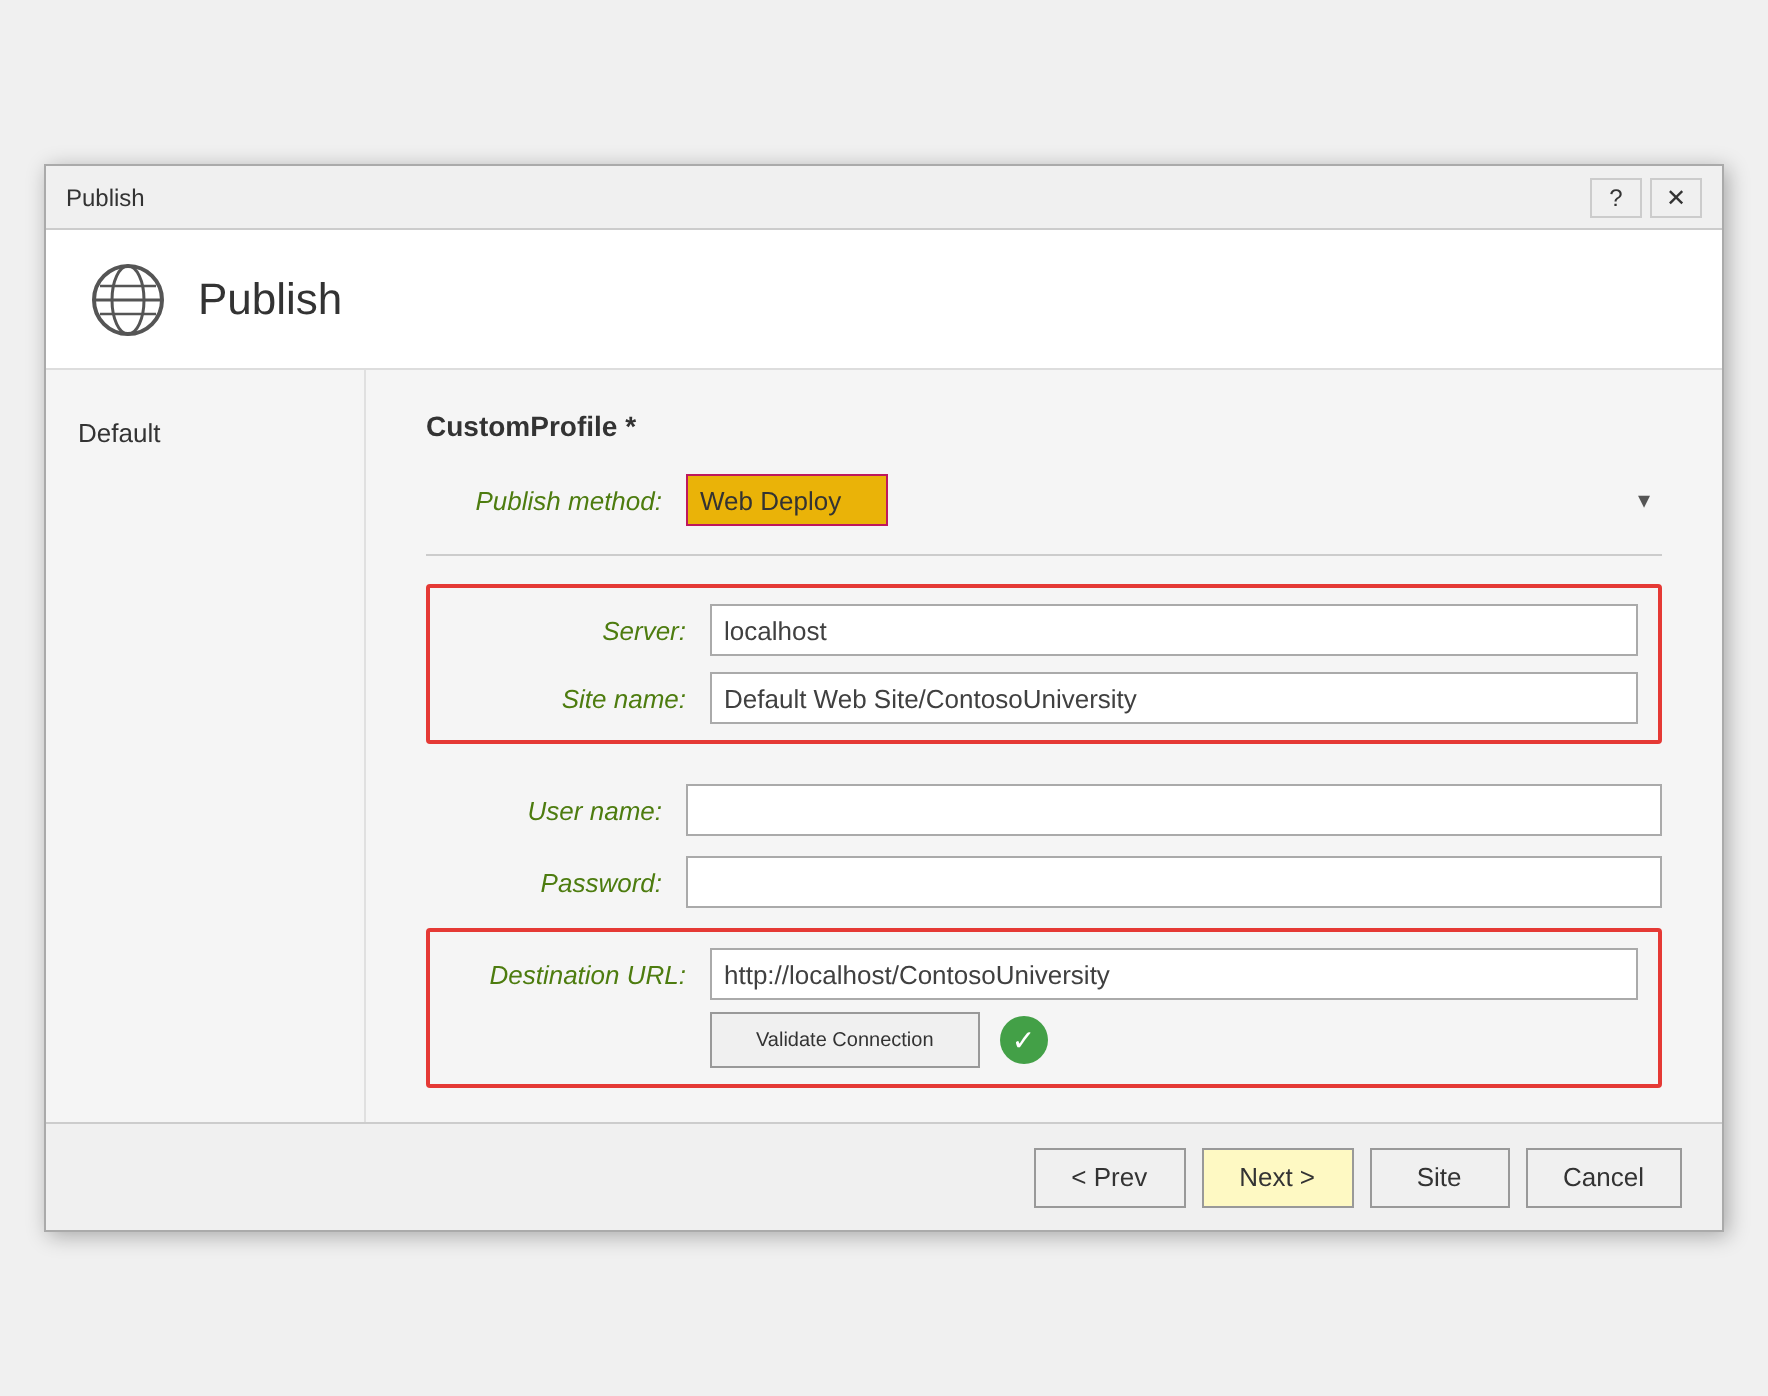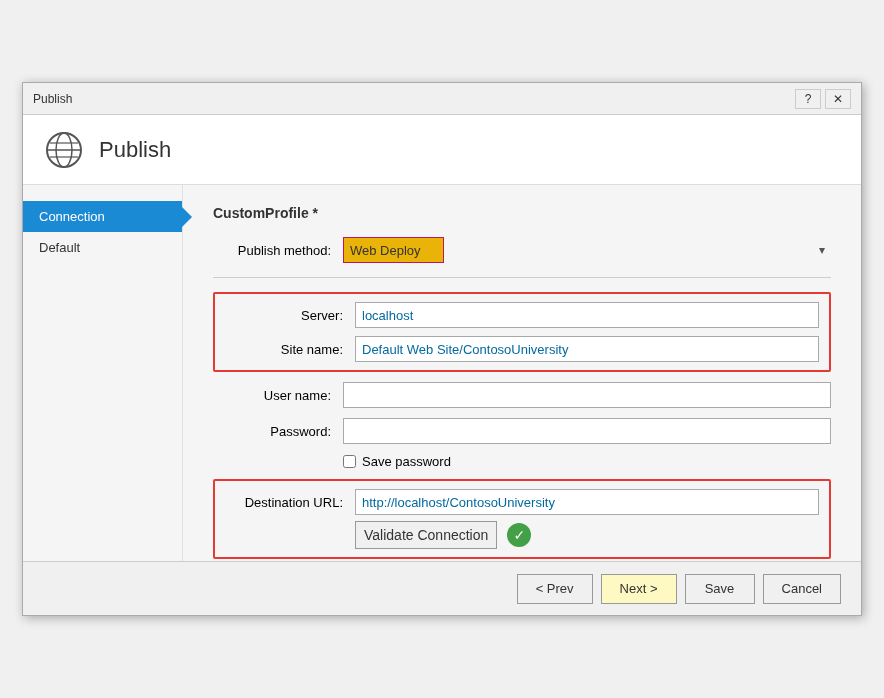--- a/index.html
+++ b/index.html
@@ -129,31 +129,32 @@
     }
     .form-group {
       display: flex;
       align-items: center;
       margin-bottom: 10px;
     }
     .form-label {
       width: 130px;
       text-align: right;
       padding-right: 12px;
-      color: #000000;
-      font-size: 13px;
+      color: #4d7c0f;
+      font-size: 13px;
+      font-style: italic;
     }
     .form-control {
       flex: 1;
       height: 26px;
       border: 1px solid #aaa;
       background: white;
       padding: 10px 6px;
       font-size: 13px;
-      color: #0369a1;
+      color: #404040;
       outline: none;
     }
     .highlight-box {
       border: 2px solid #e53935;
       padding: 8px 10px;
       margin-bottom: 4px;
       border-radius: 2px;
     }
     .highlight-box .form-group {
       margin-bottom: 8px;
@@ -179,25 +180,25 @@
     .checkbox-group input[type="checkbox"] {
       margin-right: 6px;
     }
     .validate-row {
       display: flex;
       align-items: center;
       gap: 10px;
       margin-left: 130px;
     }
     .validate-btn {
-      padding: 4px 8px;
+      padding: 4px 22px;
       background: #f0f0f0;
       border: 1px solid #999;
       cursor: pointer;
-      font-size: 14px;
+      font-size: 10px;
       color: #333;
       height: 28px;
     }
     .success-icon {
       width: 24px;
       height: 24px;
       background: #43a047;
       border-radius: 50%;
       display: flex;
       align-items: center;
@@ -283,23 +284,20 @@
         <line x1="5" y1="12" x2="33" y2="12" stroke="#555" stroke-width="1.2"></line>
         <line x1="5" y1="26" x2="33" y2="26" stroke="#555" stroke-width="1.2"></line>
       </svg>
     </div>
     <span class="header-title">Publish</span>
   </div>
 
   <div class="content-area">
 
     <div class="sidebar">
-      <div class="sidebar-item active">
-        <span>Connection</span>
-      </div>
       <div class="sidebar-item">
         <span>Default</span>
       </div>
     </div>
 
     <div class="main-area">
       <div class="section-title">CustomProfile *</div>
 
       <div class="form-group publish-method-row">
         <label class="form-label">Publish method:</label>
@@ -316,49 +314,45 @@
         <div class="form-group">
           <label class="form-label">Server:</label>
           <input type="text" class="form-control" value="localhost" style="">
         </div>
         <div class="form-group">
           <label class="form-label">Site name:</label>
           <input type="text" class="form-control" value="Default Web Site/ContosoUniversity" style="">
         </div>
       </div>
 
-      <div class="form-group" style="margin-top:10px;">
+      <div class="form-group" style="margin-top:20px;">
         <label class="form-label">User name:</label>
         <input type="text" class="form-control" style="">
       </div>
 
       <div class="form-group">
         <label class="form-label">Password:</label>
         <input type="password" class="form-control" style="">
       </div>
 
-      <div class="checkbox-group">
-        <input type="checkbox" style="">
-        <label>Save password</label>
-      </div>
 
       <div class="destination-highlight">
         <div class="form-group">
           <label class="form-label">Destination URL:</label>
           <input type="text" class="form-control" value="http://localhost/ContosoUniversity" style="">
         </div>
         <div class="validate-row">
           <button class="validate-btn">Validate Connection</button>
           <div class="success-icon">
             <span>✓</span>
           </div>
         </div>
       </div>
     </div>
   </div>
 
   <div class="footer">
     <button class="footer-btn">&lt; Prev</button>
     <button class="footer-btn primary">Next &gt;</button>
-    <button class="footer-btn">Save</button>
+    <button class="footer-btn">Site</button>
     <button class="footer-btn">Cancel</button>
   </div>
 </div>
 
 </body></html>

